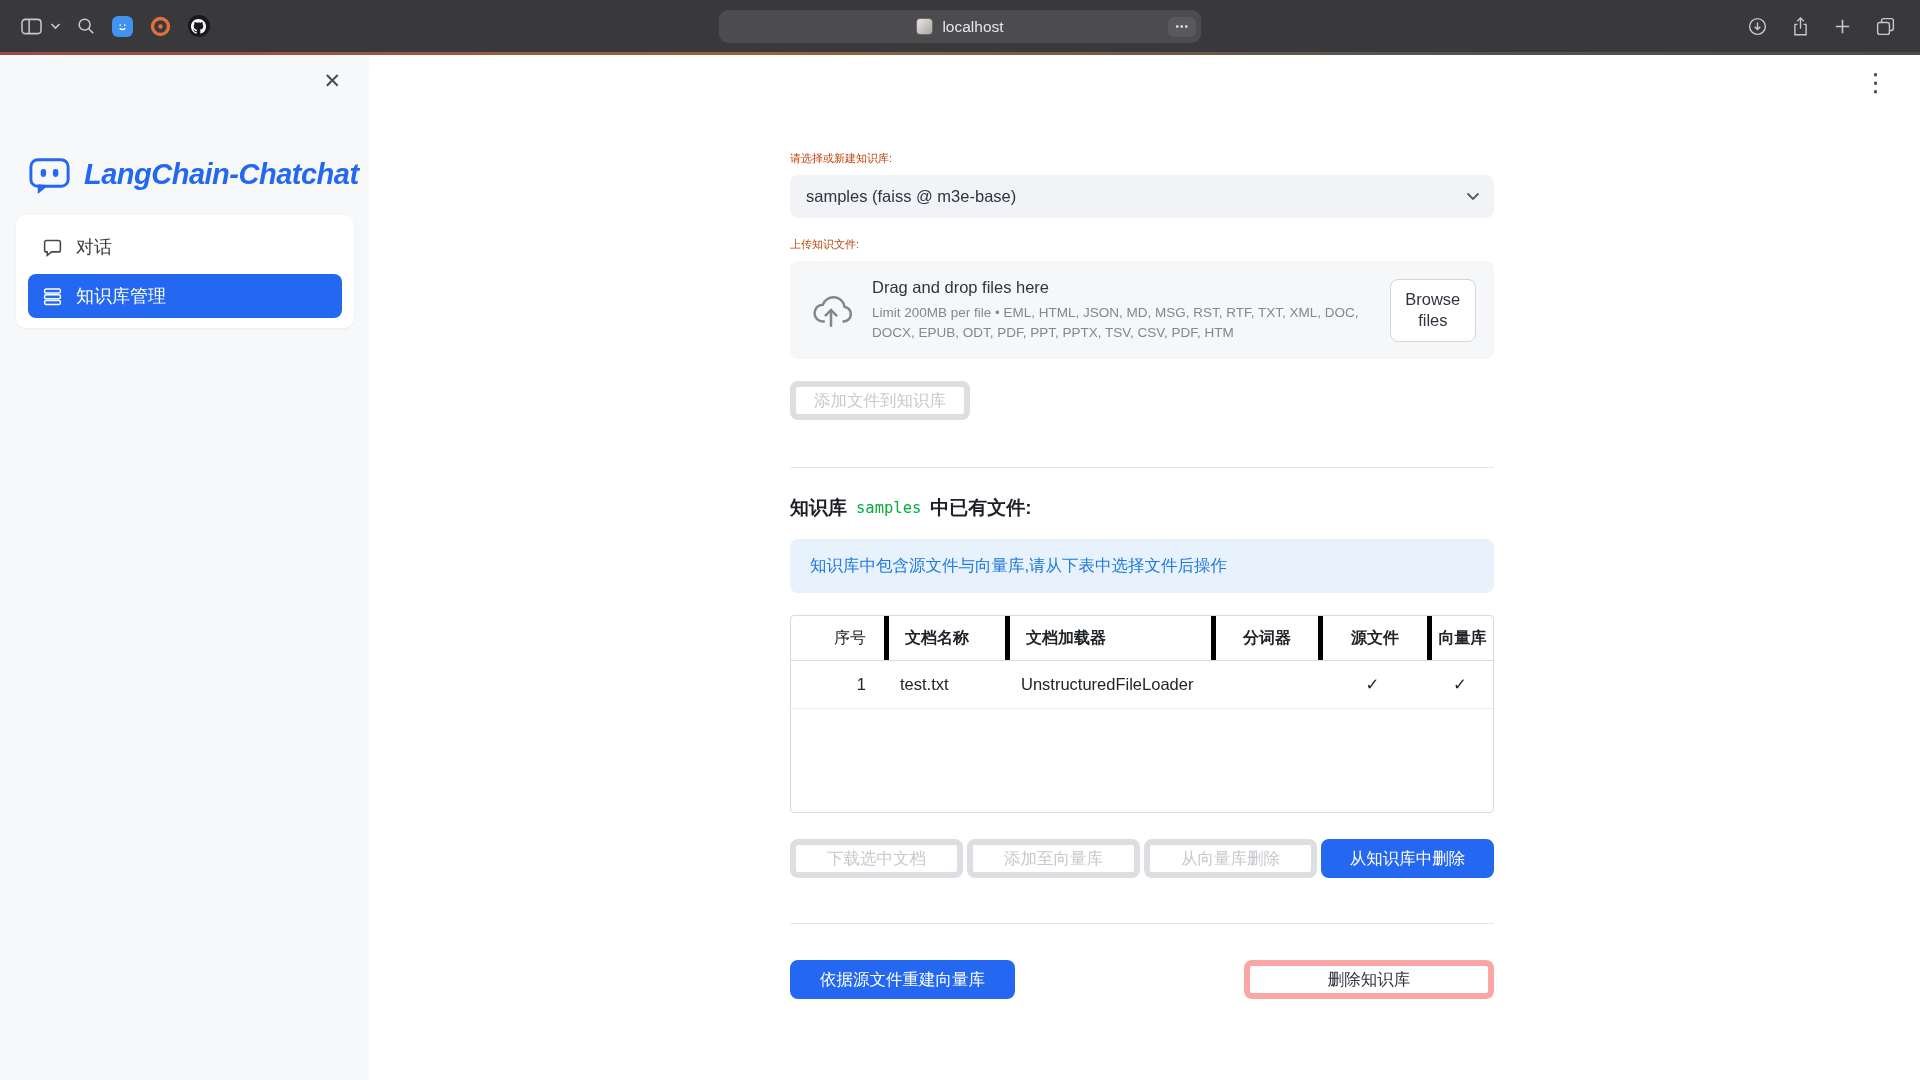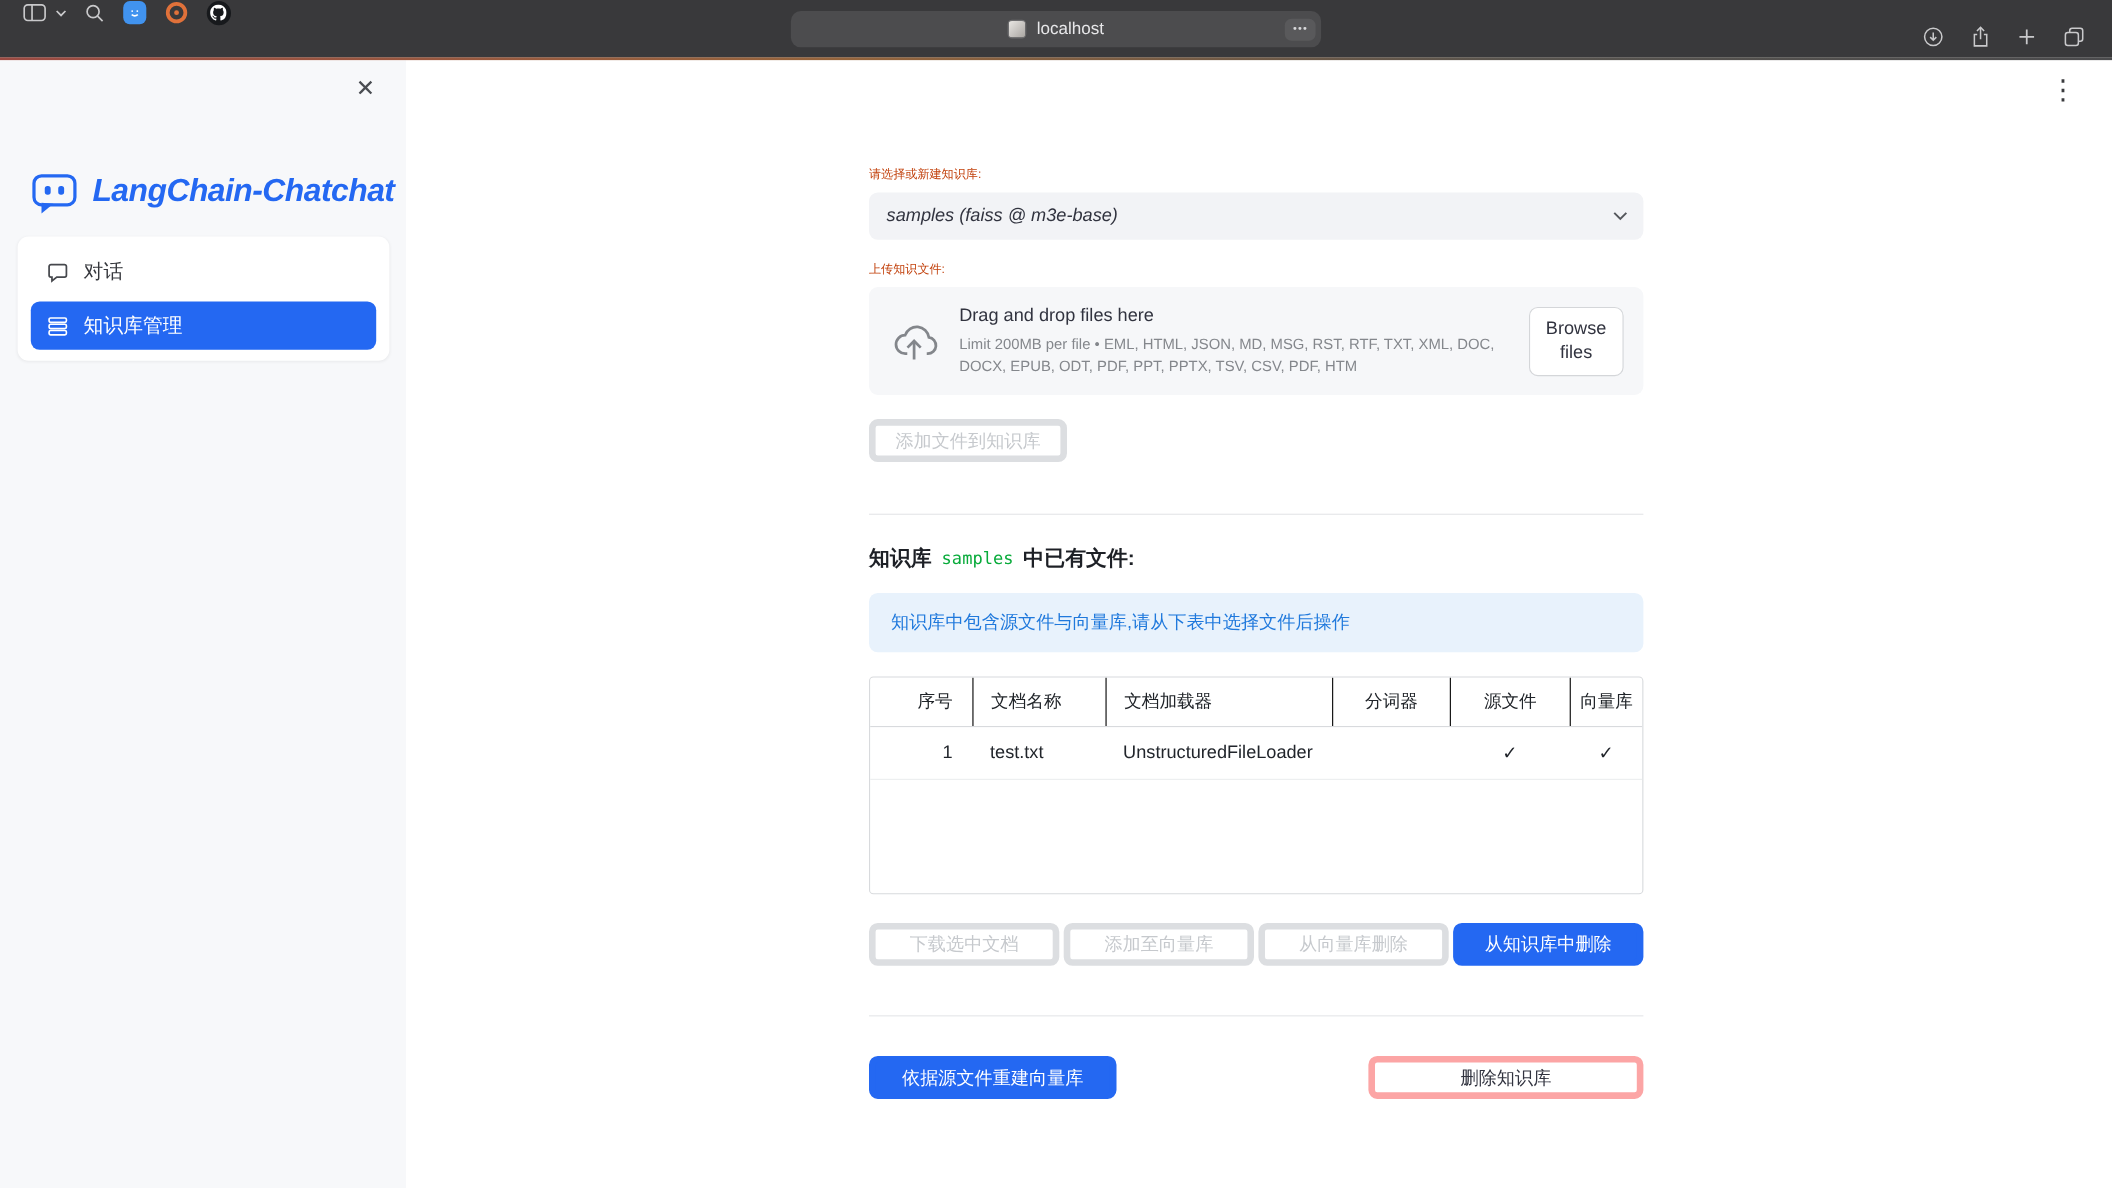--- a/index.html
+++ b/index.html
@@ -7,21 +7,21 @@
   body {
     width:1920px; height:1080px; overflow:hidden;
     font-family:"Liberation Sans", sans-serif;
     background:#ffffff; color:#31333f;
   }
   button { font-family:inherit; cursor:pointer; }
 
   
   .chrome {
     position:relative; height:52px; background:#39393b;
-    display:flex; align-items:flex-start;flex-direction:column;
+    display:flex; align-items:center;
   }
   .chrome-left { display:flex; align-items:center; gap:15px; padding-left:20px; }
   .cbtn { background:none; border:none; padding:0; display:flex; align-items:center; color:#c9c9cb; }
   .cbtn svg { stroke:#c9c9cb; }
   .tiny-chev { margin-left:-8px; display:flex; }
   .fav { width:23px; height:23px; border-radius:50%; display:flex; align-items:center; justify-content:center; border:none; padding:0; background:none; }
   .fav-blue-box { width:21px; height:21px; border-radius:6px; background:#4193ef; display:flex; align-items:center; justify-content:center; }
   .fav-gh-box { width:22px; height:22px; border-radius:50%; background:#17191c; display:flex; align-items:center; justify-content:center; }
 
   .addressbar {
@@ -83,21 +83,21 @@
     font-size:25px; color:#3a3b3e; line-height:1;
   }
   .content { position:absolute; left:421px; width:704px; top:0; padding-top:96px; }
 
   .field-label { font-size:11px; color:#c2410c; margin:0 0 9px; }
   .field-label.second { margin-top:19px; }
 
   .selectbox {
     height:43px; background:#f2f3f6; border-radius:8px;
     display:flex; align-items:center; justify-content:space-between;
-    padding:0 14px 0 16px; font-size:16.5px; color:#31333f; cursor:pointer;font-style:italic;
+    padding:0 14px 0 16px; font-size:16.5px; color:#31333f; cursor:pointer;
   }
 
   .uploader {
     background:#f6f7f9; border-radius:8px; padding:17px 18px;
     display:flex; align-items:center; gap:18px;
   }
   .cloud { display:flex; align-items:center; }
   .up-title { font-size:16.5px; color:#31333f; margin-bottom:6px; }
   .up-limit { font-size:13.5px; color:#84878c; line-height:1.45; max-width:512px; }
   .browse-btn {
@@ -131,21 +131,21 @@
   }
 
   .table { border:1px solid #d8dadd; border-radius:4px; overflow:hidden; background:#fff; }
   .t-head, .t-row {
     display:grid; grid-template-columns:93px 121px 206px 107px 109px 1fr;
     align-items:stretch;
   }
   .t-head { height:45px; border-bottom:1px solid #d8dadd; font-size:16px; color:#202429; }
   .t-row { height:48px; border-bottom:1px solid #eceeef; font-size:16.5px; color:#21252b; cursor:pointer; }
   .cell { display:flex; align-items:center; }
-  .t-head .cell + .cell { border-left:1px solid #000000; }
+  .t-head .cell + .cell { border-left:5px solid #000000;font-weight:bold; }
   .c1 { justify-content:flex-end; padding-right:18px; }
   .c2, .c3 { justify-content:flex-start; padding-left:16px; }
   .c4, .c5, .c6 { justify-content:center; }
   .t-empty { height:103px; }
 
   .actions-row { display:flex; gap:4px; margin-top:26px; }
   .actions-row .btn { flex:1; padding:0; }
 
   .bottom-row { display:flex; justify-content:space-between; }
   .rebuild { width:225px; }

